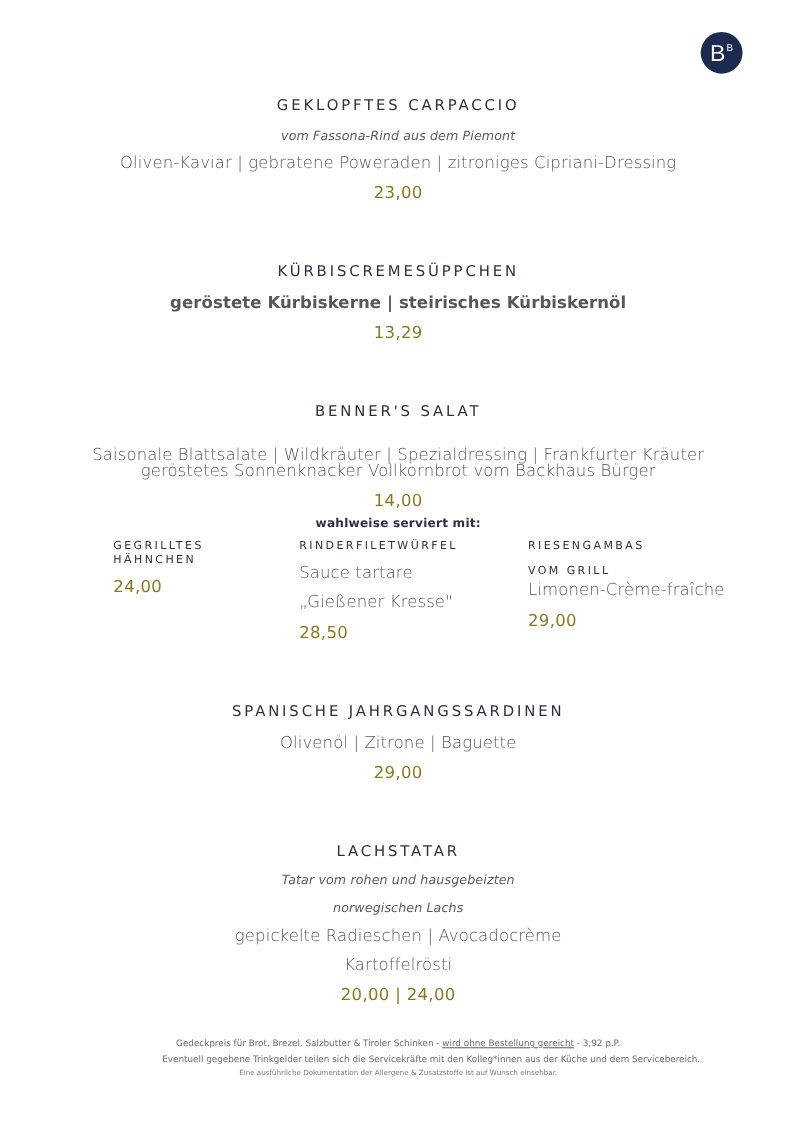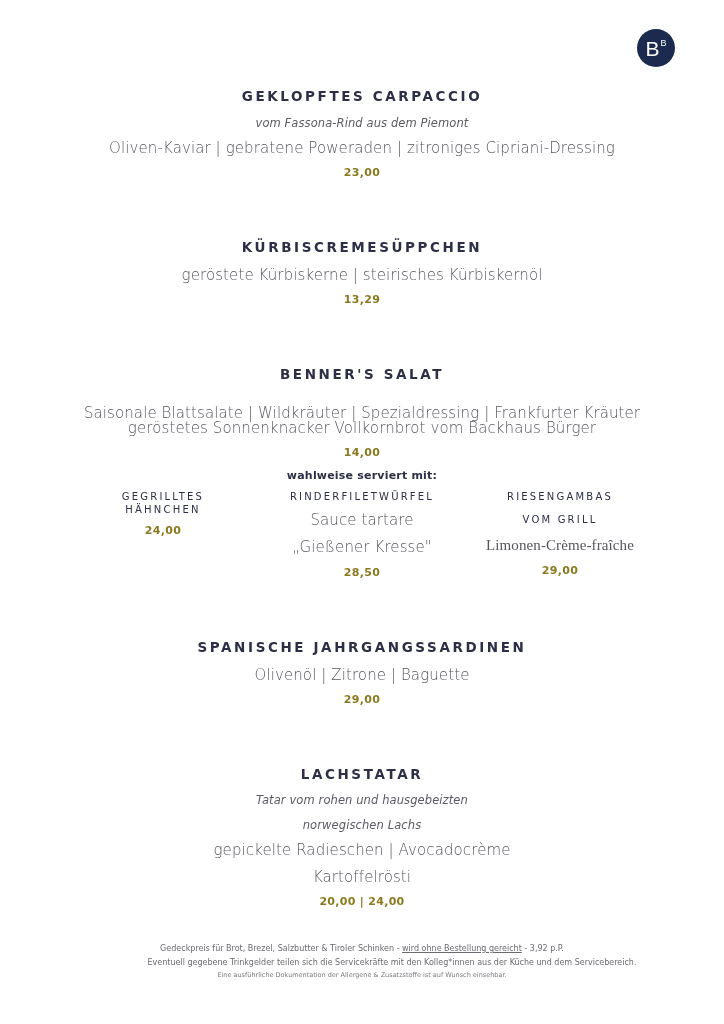--- a/index.html
+++ b/index.html
@@ -1,46 +1,46 @@
 <!DOCTYPE html>
 <html><head>
 <meta charset="utf-8">
 <style>
   html,body{margin:0;padding:0;background:#ffffff;}
   body{width:724px;height:1024px;position:relative;overflow:hidden;font-family:"DejaVu Sans","Liberation Sans",sans-serif;color:#4a4a52;}
   .logo{position:absolute;left:637px;top:29px;width:38px;height:38px;border-radius:50%;background:#1b2a4e;color:#fff;display:flex;align-items:center;justify-content:center;}
   .logo .big{font-family:"Liberation Sans",sans-serif;font-size:21px;font-weight:300;line-height:1;}
   .logo .small{font-family:"Liberation Sans",sans-serif;font-size:9px;line-height:1;margin-top:-9px;margin-left:1px;}
   .abs{position:absolute;left:0;width:724px;text-align:center;white-space:nowrap;}
-  .title{font-size:13.5px;letter-spacing:2.6px;color:#2c2f45;font-weight:700;}
+  .title{font-size:13.5px;letter-spacing:2.6px;color:#2c2f45;font-weight:400;}
   .desc{font-size:15px;color:#56565e;font-weight:300;letter-spacing:0.1px;}
   .it{font-style:italic;font-size:11.5px;color:#5a5a62;}
-  .price{font-size:11px;color:#8a7a1f;font-weight:bold;letter-spacing:0.3px;}
+  .price{font-size:15px;color:#8a7a1f;font-weight:normal;letter-spacing:0.3px;}
   .small-title{font-size:10px;letter-spacing:2.2px;color:#2c2f45;}
-  .col{position:absolute;text-align:center;white-space:nowrap;}
+  .col{position:absolute;text-align:left;white-space:nowrap;}
   .opt{font-size:11px;color:#2c2f45;font-weight:bold;letter-spacing:0.2px;}
   .foot{font-size:8px;color:#6a6a70;}
   .foot2{font-size:6.5px;color:#7a7a80;}
   .u{text-decoration:underline;}
 </style>
 </head>
 <body>
 
 <div class="logo">
   <span class="big">B</span>
   <span class="small">B</span>
 </div>
 
 <div class="abs title" style="top:88px;">GEKLOPFTES CARPACCIO</div>
 <div class="abs desc it" style="top:116px;">vom Fassona-Rind aus dem Piemont</div>
 <div class="abs desc" style="top:139px;">Oliven-Kaviar | gebratene Poweraden | zitroniges Cipriani-Dressing</div>
 <div class="abs price" style="top:166px;">23,00</div>
 
 <div class="abs title" style="top:239px;">KÜRBISCREMESÜPPCHEN</div>
-<div class="abs desc" style="top:266px;">geröstete Kürbiskerne | steirisches Kürbiskernöl</div>
+<div class="abs desc" style="top:266px;font-weight:bold;">geröstete Kürbiskerne | steirisches Kürbiskernöl</div>
 <div class="abs price" style="top:293px;">13,29</div>
 
 <div class="abs title" style="top:366px;">BENNER'S SALAT</div>
 <div class="abs desc" style="top:404px;">Saisonale Blattsalate | Wildkräuter | Spezialdressing | Frankfurter Kräuter</div>
 <div class="abs desc" style="top:419px;">geröstetes Sonnenknacker Vollkornbrot vom Backhaus Bürger</div>
 <div class="abs price" style="top:446px;">14,00</div>
 <div class="abs opt" style="top:469px;">wahlweise serviert mit:</div>
 
 <div class="col" style="left:103px;width:120px;top:491px;">
   <div class="small-title">GEGRILLTES</div>
@@ -51,21 +51,21 @@
 <div class="col" style="left:272px;width:180px;top:491px;">
   <div class="small-title">RINDERFILETWÜRFEL</div>
   <div class="desc" style="margin-top:9px;">Sauce tartare</div>
   <div class="desc" style="margin-top:9px;">„Gießener Kresse"</div>
   <div class="price" style="margin-top:10px;">28,50</div>
 </div>
 
 <div class="col" style="left:480px;width:160px;top:491px;">
   <div class="small-title">RIESENGAMBAS</div>
   <div class="small-title" style="margin-top:12px;">VOM GRILL</div>
-  <div class="desc" style="margin-top:12px;font-family:Liberation Serif, serif;">Limonen-Crème-fraîche</div>
+  <div class="desc" style="margin-top:2px;">Limonen-Crème-fraîche</div>
   <div class="price" style="margin-top:10px;">29,00</div>
 </div>
 
 <div class="abs title" style="top:639px;">SPANISCHE JAHRGANGSSARDINEN</div>
 <div class="abs desc" style="top:666px;">Olivenöl | Zitrone | Baguette</div>
 <div class="abs price" style="top:693px;">29,00</div>
 
 <div class="abs title" style="top:766px;">LACHSTATAR</div>
 <div class="abs desc it" style="top:793px;">Tatar vom rohen und hausgebeizten</div>
 <div class="abs desc it" style="top:818px;">norwegischen Lachs</div>

